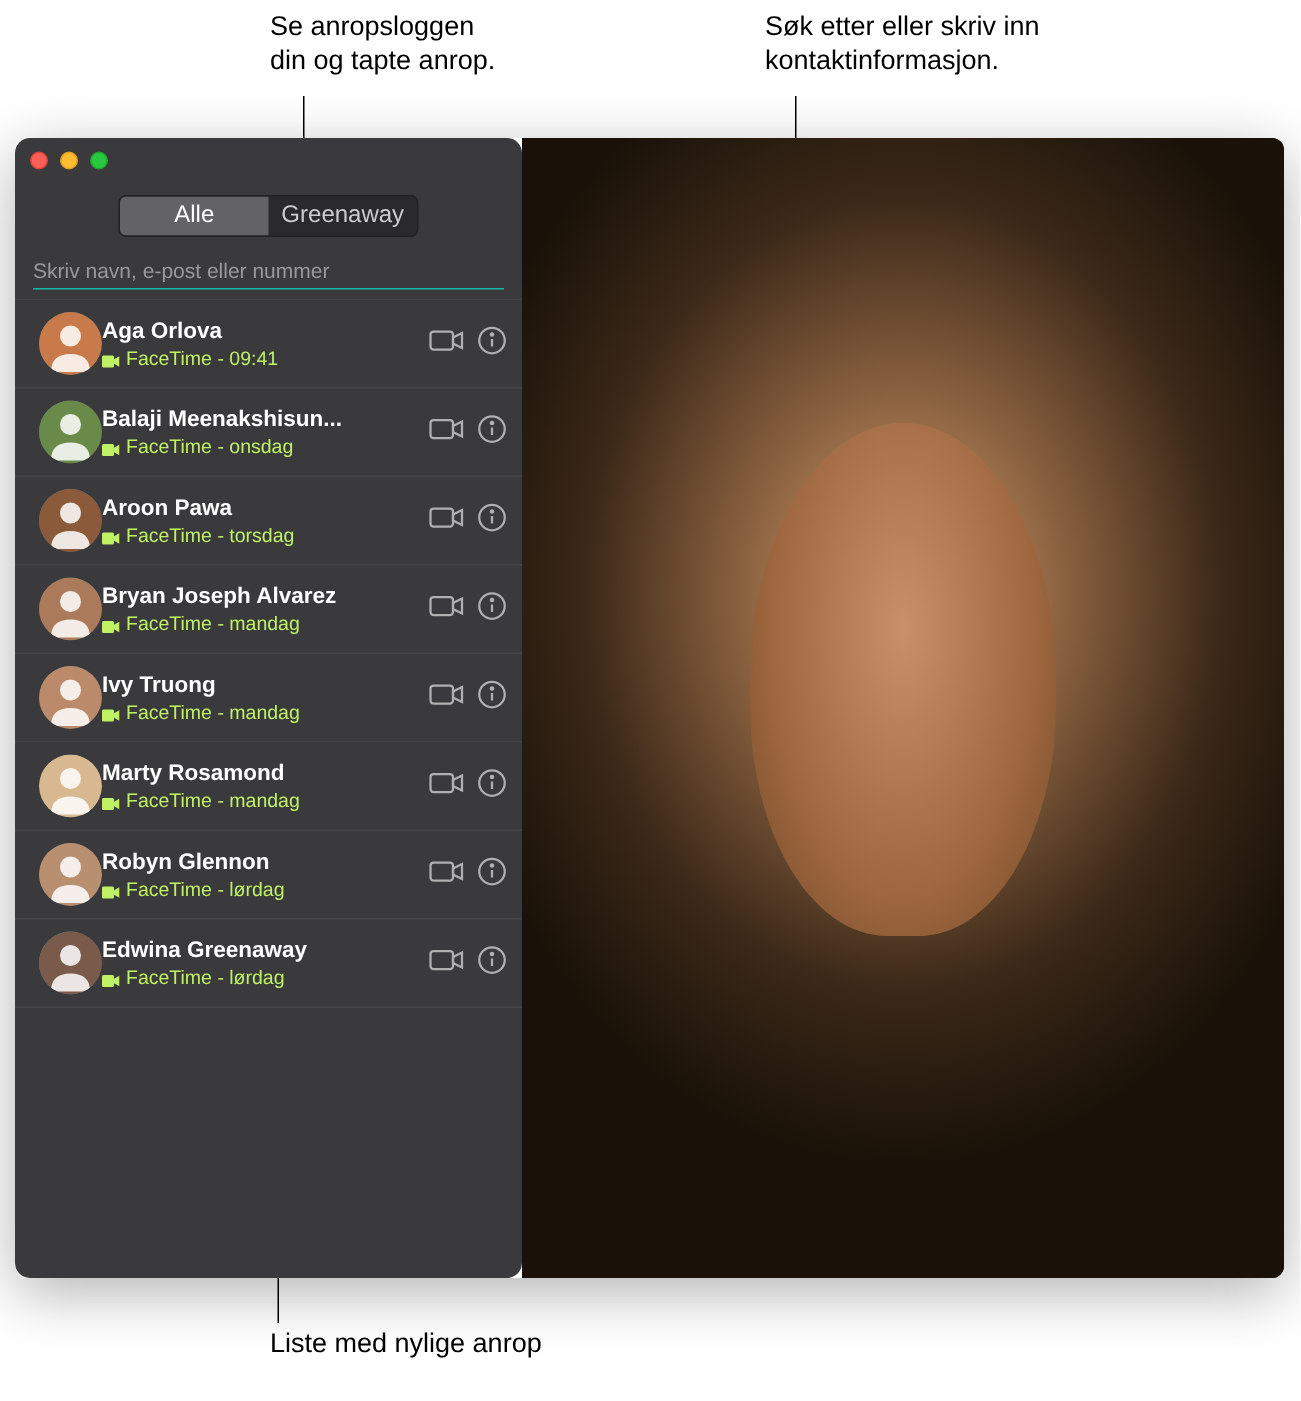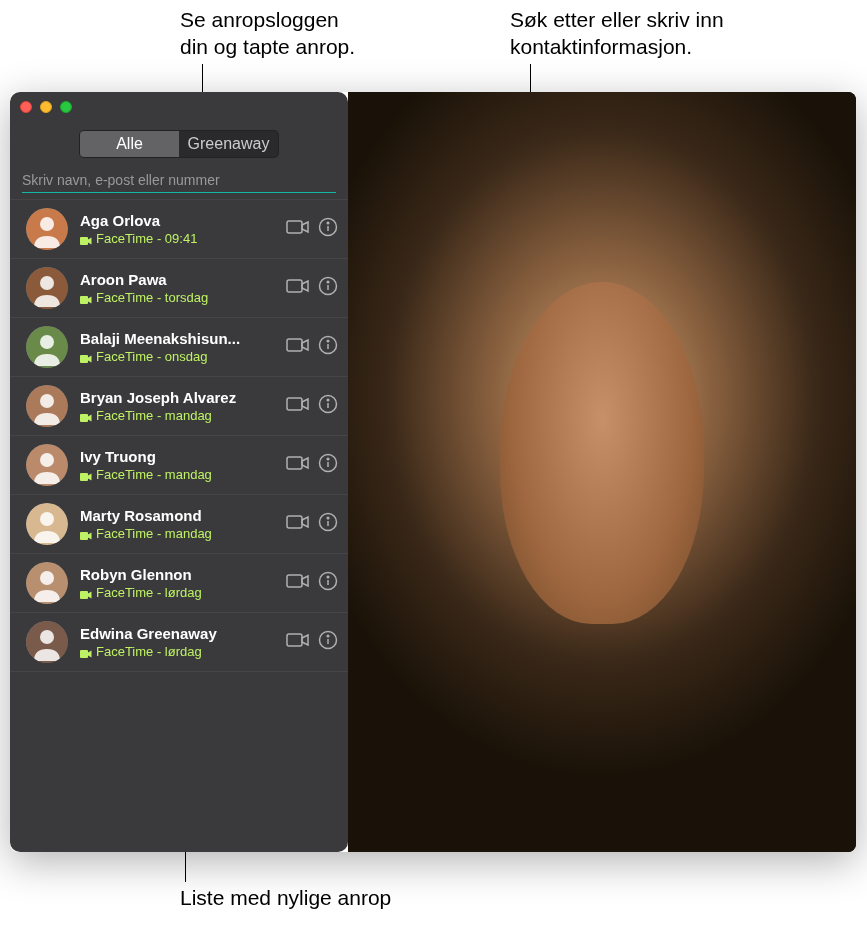--- a/index.html
+++ b/index.html
@@ -7,21 +7,21 @@
       font-family: -apple-system, BlinkMacSystemFont, "Helvetica Neue", sans-serif;
       background: #fff;
       width: 867px;
       height: 934px;
       position: relative;
     }
     
     
     .callout {
       position: absolute;
-      font-size: 21px;
+      font-size: 18px;
       color: #000;
       line-height: 1.3;
     }
     .callout-line {
       position: absolute;
       background: #000;
     }
     
     
     .window {
@@ -104,21 +104,21 @@
     
     
     .call-list {
       flex: 1;
       overflow-y: auto;
     }
     .call-row {
       display: flex;
       align-items: center;
       padding: 8px 10px 8px 16px;
-      gap: 12px;
+      gap: 0;
       border-bottom: 1px solid rgba(255,255,255,0.06);
       cursor: pointer;
       justify-content: center;
     }
     .call-row:first-child {
       border-top: 1px solid rgba(255,255,255,0.06);
     }
     .avatar {
       width: 42px;
       height: 42px;
@@ -256,63 +256,63 @@
       <span class="action-icon"><svg width="20" height="20" viewBox="0 0 20 20" fill="none" stroke="currentColor" stroke-width="1.5">
                 <circle cx="10" cy="10" r="8.5"></circle>
                 <circle cx="10" cy="6" r="0.8" fill="currentColor"></circle>
                 <line x1="10" y1="9" x2="10" y2="14"></line>
               </svg></span>
     </div>
   </div>
         <div class="call-row">
     <div class="avatar">
             <svg viewBox="0 0 42 42">
+              <circle cx="21" cy="21" r="21" fill="#6a8a4a"></circle>
+              <circle cx="21" cy="16" r="7" fill="rgba(255,255,255,0.85)"></circle>
+              <path d="M 8 40 Q 8 28 21 28 Q 34 28 34 40 Z" fill="rgba(255,255,255,0.85)"></path>
+            </svg>
+          </div>
+    <div class="call-info">
+      <div class="call-name">Balaji Meenakshisun...</div>
+      <div class="call-meta">
+        <span class="meta-icon"><svg width="12" height="10" viewBox="0 0 12 10" fill="currentColor">
+                  <rect x="0" y="1" width="8" height="8" rx="1"></rect>
+                  <path d="M8 3.5 L11.5 1.5 L11.5 8.5 L8 6.5 Z"></path>
+                </svg></span>
+        <span>FaceTime - onsdag</span>
+      </div>
+    </div>
+    <div class="call-actions">
+      <span class="action-icon"><svg width="24" height="16" viewBox="0 0 24 16" fill="none" stroke="currentColor" stroke-width="1.5">
+                <rect x="1" y="2" width="15" height="12" rx="2"></rect>
+                <path d="M16 6 L22 3 L22 13 L16 10 Z"></path>
+              </svg></span>
+      <span class="action-icon"><svg width="20" height="20" viewBox="0 0 20 20" fill="none" stroke="currentColor" stroke-width="1.5">
+                <circle cx="10" cy="10" r="8.5"></circle>
+                <circle cx="10" cy="6" r="0.8" fill="currentColor"></circle>
+                <line x1="10" y1="9" x2="10" y2="14"></line>
+              </svg></span>
+    </div>
+  </div>
+        <div class="call-row">
+    <div class="avatar">
+            <svg viewBox="0 0 42 42">
               <circle cx="21" cy="21" r="21" fill="#8a5a3a"></circle>
               <circle cx="21" cy="16" r="7" fill="rgba(255,255,255,0.85)"></circle>
               <path d="M 8 40 Q 8 28 21 28 Q 34 28 34 40 Z" fill="rgba(255,255,255,0.85)"></path>
             </svg>
           </div>
     <div class="call-info">
       <div class="call-name">Aroon Pawa</div>
       <div class="call-meta">
         <span class="meta-icon"><svg width="12" height="10" viewBox="0 0 12 10" fill="currentColor">
                   <rect x="0" y="1" width="8" height="8" rx="1"></rect>
                   <path d="M8 3.5 L11.5 1.5 L11.5 8.5 L8 6.5 Z"></path>
                 </svg></span>
         <span>FaceTime - torsdag</span>
-      </div>
-    </div>
-    <div class="call-actions">
-      <span class="action-icon"><svg width="24" height="16" viewBox="0 0 24 16" fill="none" stroke="currentColor" stroke-width="1.5">
-                <rect x="1" y="2" width="15" height="12" rx="2"></rect>
-                <path d="M16 6 L22 3 L22 13 L16 10 Z"></path>
-              </svg></span>
-      <span class="action-icon"><svg width="20" height="20" viewBox="0 0 20 20" fill="none" stroke="currentColor" stroke-width="1.5">
-                <circle cx="10" cy="10" r="8.5"></circle>
-                <circle cx="10" cy="6" r="0.8" fill="currentColor"></circle>
-                <line x1="10" y1="9" x2="10" y2="14"></line>
-              </svg></span>
-    </div>
-  </div>
-        <div class="call-row">
-    <div class="avatar">
-            <svg viewBox="0 0 42 42">
-              <circle cx="21" cy="21" r="21" fill="#6a8a4a"></circle>
-              <circle cx="21" cy="16" r="7" fill="rgba(255,255,255,0.85)"></circle>
-              <path d="M 8 40 Q 8 28 21 28 Q 34 28 34 40 Z" fill="rgba(255,255,255,0.85)"></path>
-            </svg>
-          </div>
-    <div class="call-info">
-      <div class="call-name">Balaji Meenakshisun...</div>
-      <div class="call-meta">
-        <span class="meta-icon"><svg width="12" height="10" viewBox="0 0 12 10" fill="currentColor">
-                  <rect x="0" y="1" width="8" height="8" rx="1"></rect>
-                  <path d="M8 3.5 L11.5 1.5 L11.5 8.5 L8 6.5 Z"></path>
-                </svg></span>
-        <span>FaceTime - onsdag</span>
       </div>
     </div>
     <div class="call-actions">
       <span class="action-icon"><svg width="24" height="16" viewBox="0 0 24 16" fill="none" stroke="currentColor" stroke-width="1.5">
                 <rect x="1" y="2" width="15" height="12" rx="2"></rect>
                 <path d="M16 6 L22 3 L22 13 L16 10 Z"></path>
               </svg></span>
       <span class="action-icon"><svg width="20" height="20" viewBox="0 0 20 20" fill="none" stroke="currentColor" stroke-width="1.5">
                 <circle cx="10" cy="10" r="8.5"></circle>
                 <circle cx="10" cy="6" r="0.8" fill="currentColor"></circle>

